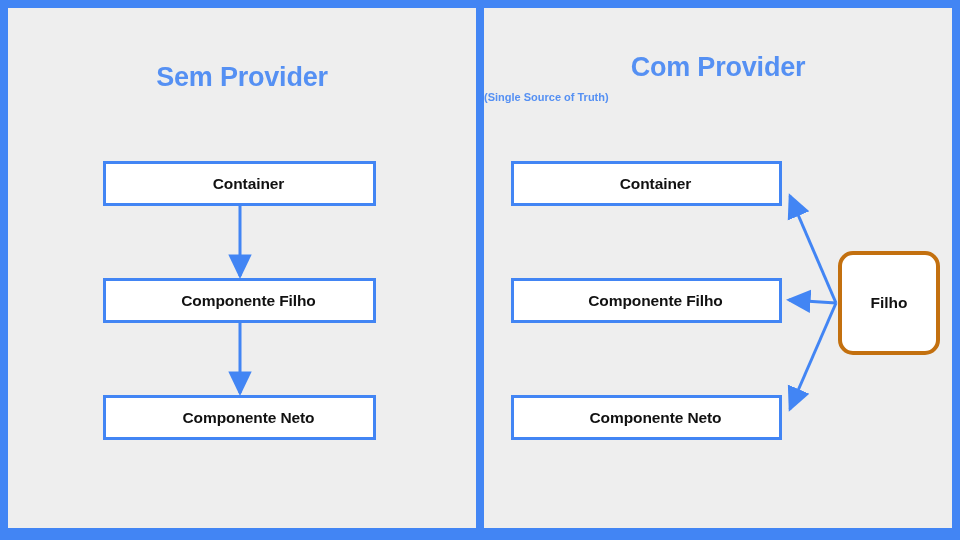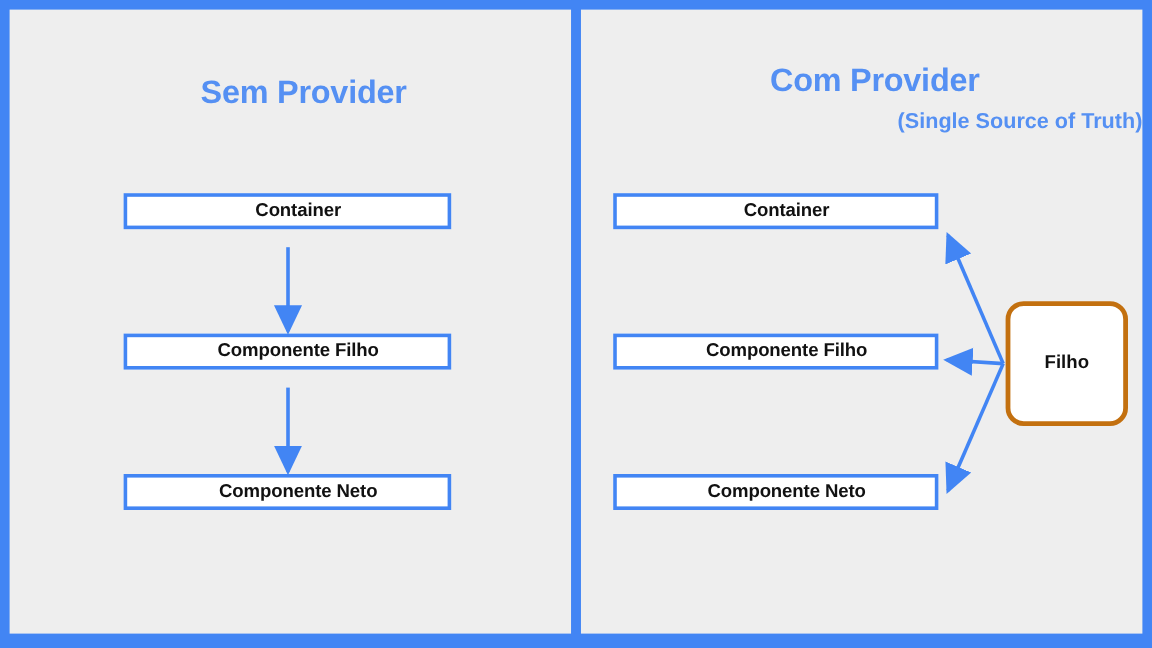--- a/index.html
+++ b/index.html
@@ -24,36 +24,35 @@
     background:#4285f4;
   }
   .panel-title{
     position:absolute;left:0;width:100%;
     text-align:center;
     color:#5590f3;
     font-weight:bold;
     font-size:27px;
     letter-spacing:-0.2px;
     white-space:nowrap;
-    padding-left:11px;
   }
   #title-left{top:54px;}
   #title-right{top:44px;}
   .panel-subtitle{
     position:absolute;left:0;width:100%;
-    text-align:right;
+    text-align:left;
     color:#5590f3;
     font-weight:bold;
-    font-size:18px;
+    font-size:11px;
     top:83px;
     white-space:nowrap;
   }
   .node-box{
     position:absolute;
-    height:30px;
+    height:45px;
     box-sizing:border-box;
     background:#ffffff;
     border:3px solid #4285f4;
     display:flex;align-items:center;justify-content:center;
     color:#111111;
     font-size:15.5px;
     font-weight:bold;
     letter-spacing:-0.1px;
     padding-left:18px;
   }

